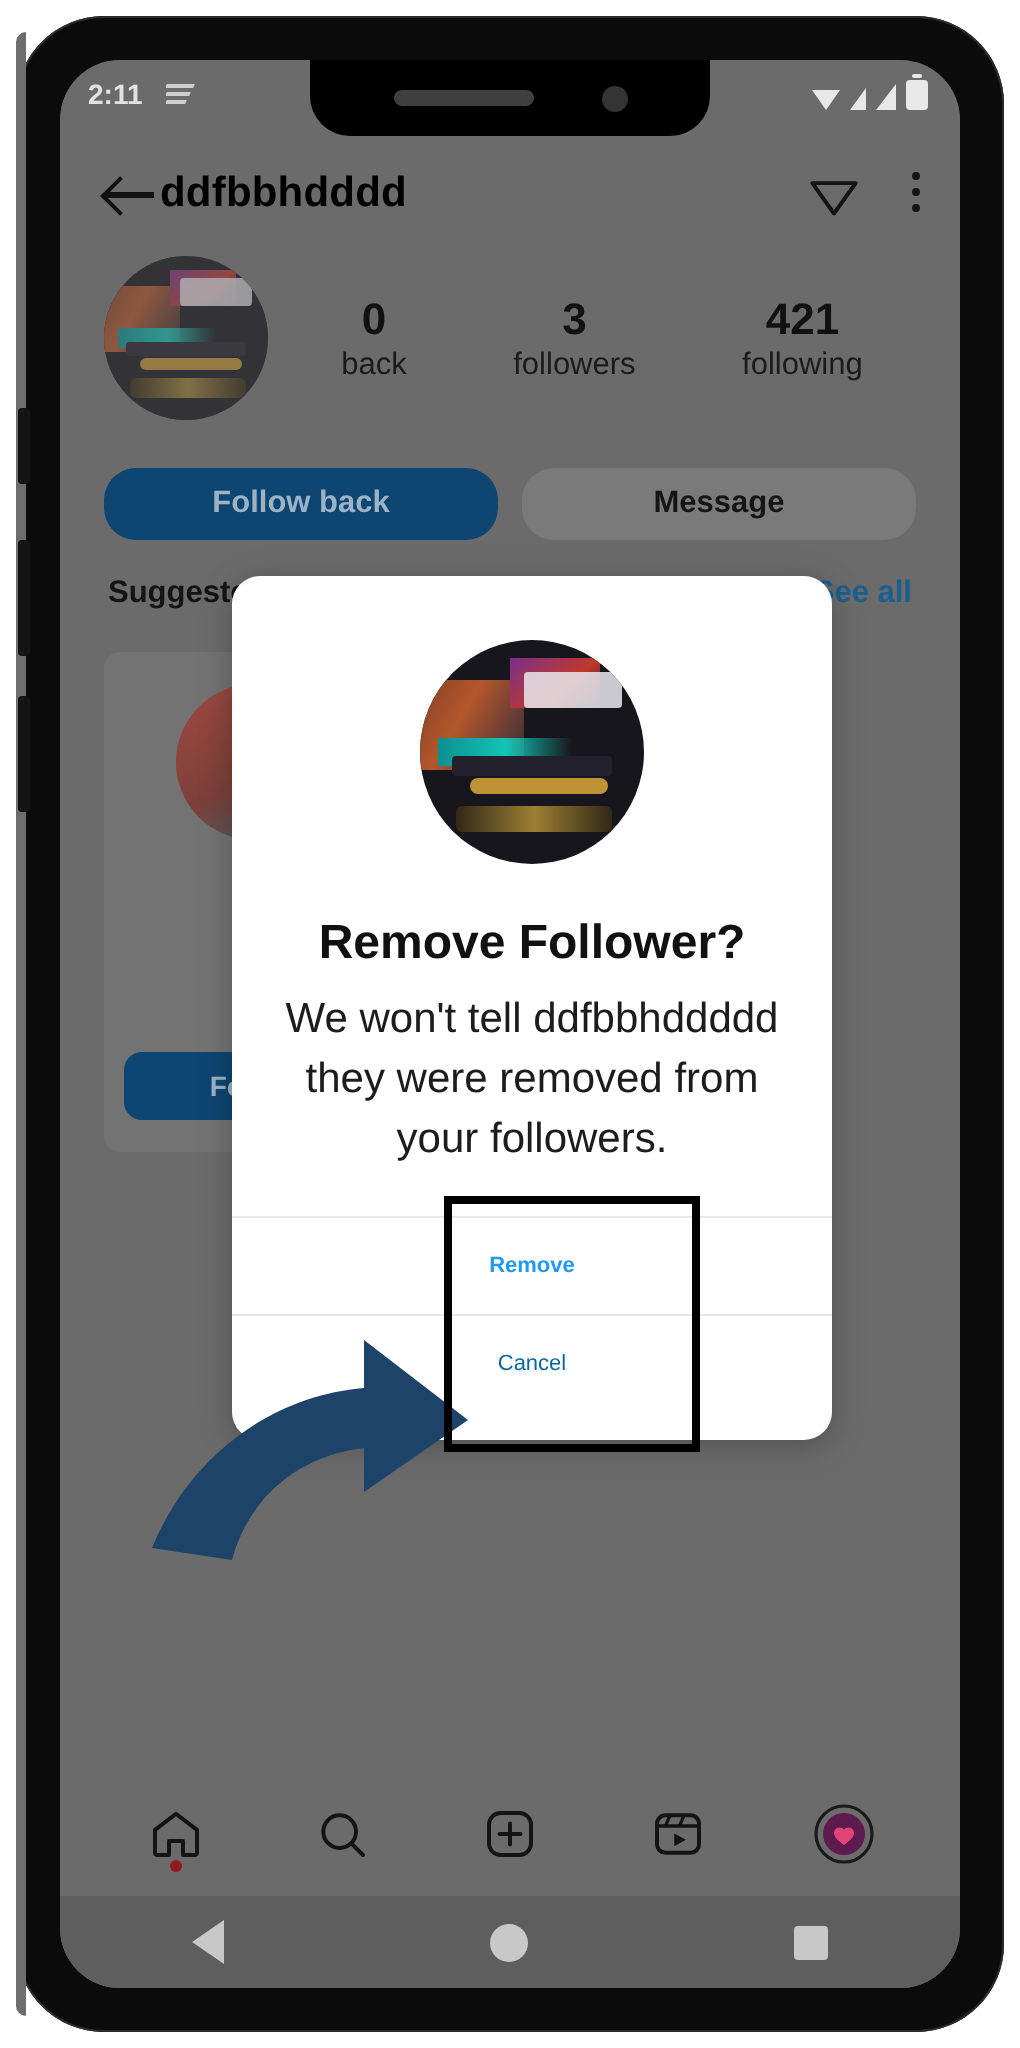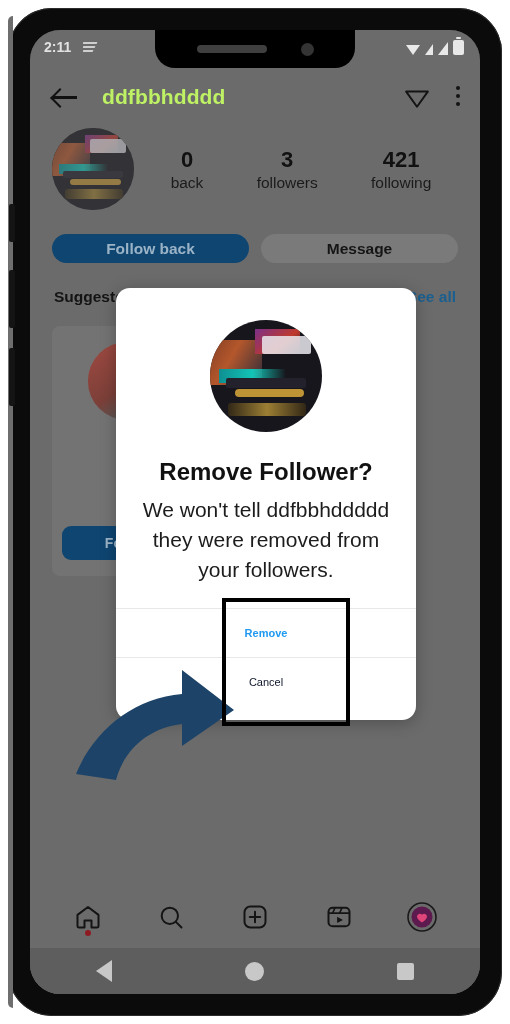--- a/index.html
+++ b/index.html
@@ -78,21 +78,21 @@
   #notch-camera{ width:13px;height:13px;background:#343434;border-radius:50%;}
 
   
   #app-header{
     position:absolute; left:0; top:44px; width:100%; height:46px;
     display:flex; align-items:center; padding:0 20px;
   }
   #back-arrow{ width:30px;height:30px;position:relative;flex:0 0 auto;}
   #back-arrow:before{content:"";position:absolute;left:3px;top:14px;width:24px;height:2.6px;background:#111;}
   #back-arrow:after{content:"";position:absolute;left:3px;top:9px;width:12px;height:12px;border-left:2.6px solid #111;border-bottom:2.6px solid #111;transform:rotate(45deg);}
-  #header-title{ margin-left:22px; font-size:21px; font-weight:bold; color:#bef264; letter-spacing:.1px;}
+  #header-title{ font-size:21px; font-weight:bold; color:#000000; letter-spacing:.1px;}
   #header-actions{ margin-left:auto; display:flex; align-items:center; gap:26px; }
   .dots-v{ width:4px;height:22px;position:relative;}
   .dots-v span{position:absolute;left:0;width:4px;height:4px;border-radius:50%;background:#141414;}
   .dots-v span:nth-child(1){top:0;}
   .dots-v span:nth-child(2){top:8px;}
   .dots-v span:nth-child(3){top:16px;}
 
   
   #profile-row{
     position:absolute; left:0; top:98px; width:100%;
@@ -115,21 +115,21 @@
   .stat{ text-align:center;}
   .stat .num{ font-size:22px; font-weight:bold; color:#111; line-height:1.25;}
   .stat .lbl{ font-size:15.5px; color:#1b1b1b; }
 
   
   #action-row{
     position:absolute; left:0; top:204px; width:100%;
     display:flex; gap:12px; padding:0 22px;
   }
   .act-btn{
-    flex:1; height:29px; border-radius:16px;
+    flex:1; height:36px; border-radius:16px;
     display:flex;align-items:center;justify-content:center;
     font-size:15.5px; font-weight:bold;text-align:right;
   }
   #follow-back-btn{ background:#0e4571; color:#9bb3c6; }
   #message-btn{ background:#7a7a7a; color:#151515; }
 
   
   #sugg-head{
     position:absolute; left:0; top:258px; width:100%;
     display:flex; align-items:center; justify-content:space-between;
@@ -186,21 +186,21 @@
     margin:32px auto 0; background:#17161c; position:relative;
   }
   #dlg-title{ text-align:center;font-size:24px;font-weight:bold;color:#111;margin-top:26px;}
   #dlg-body{ text-align:center;font-size:21px;color:#1c1c1c;line-height:1.42;margin:9px 26px 0;}
   .dlg-divider{ height:1px;background:#e8e8e8;margin-top:24px;}
   .dlg-action{
     height:48px;display:flex;align-items:center;justify-content:center;
     font-size:11px;
   }
   #dlg-remove{ color:#1f9af0; font-weight:bold;}
-  #dlg-cancel{ color:#0f172a; }
+  #dlg-cancel{ color:#0369a1; }
 
   
   #annot-box{
     position:absolute; left:192px; top:568px;
     width:128px; height:128px;
     border:4px solid #000; z-index:60;
   }
   #annot-arrow{
     position:absolute; left:44px; top:604px;
     width:180px; height:150px; z-index:59;

